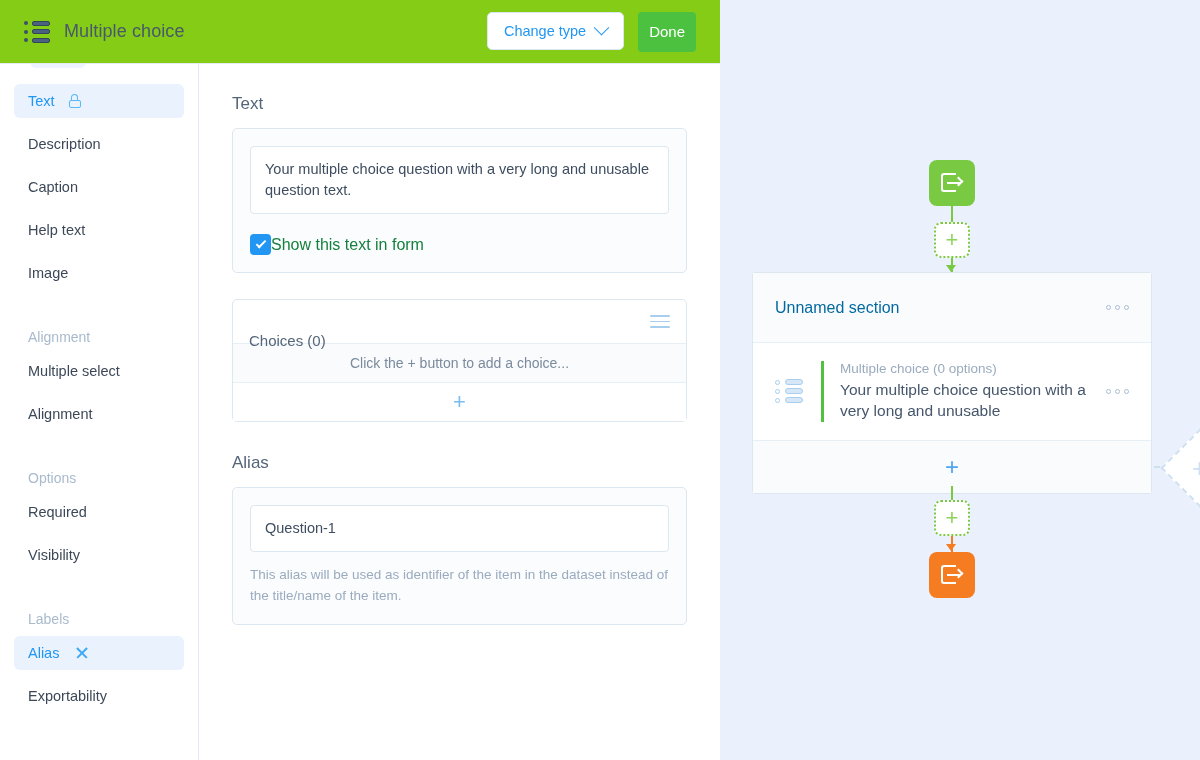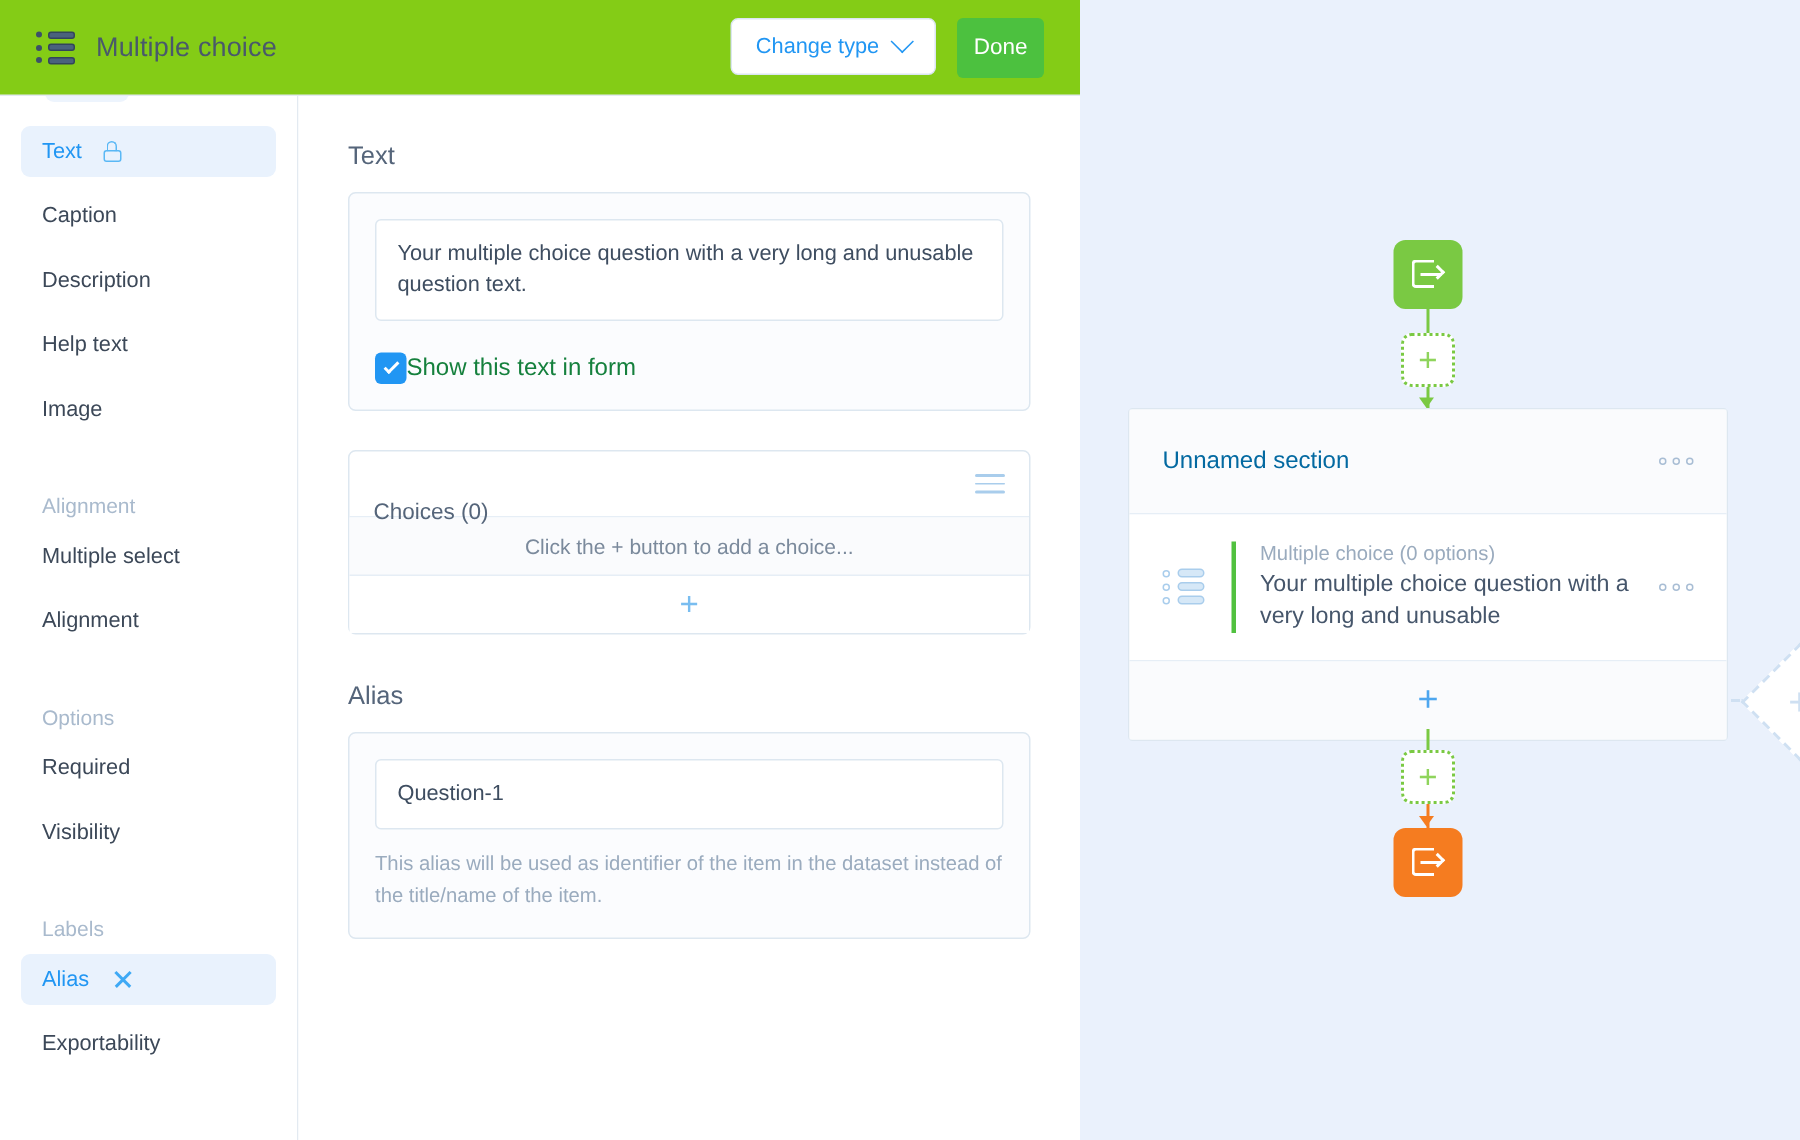--- a/index.html
+++ b/index.html
@@ -240,24 +240,24 @@
 
     <div class="sidebar">
       <div class="side-item active">
         <span class="lbl">Text</span>
         <span class="lock-icon">
             <span class="shackle"></span>
             <span class="body"></span>
           </span>
       </div>
       <div class="side-item gap">
+        <span class="lbl">Description</span>
+      </div>
+      <div class="side-item gap">
         <span class="lbl">Caption</span>
-      </div>
-      <div class="side-item gap">
-        <span class="lbl">Description</span>
       </div>
       <div class="side-item gap">
         <span class="lbl">Help text</span>
       </div>
       <div class="side-item gap">
         <span class="lbl">Image</span>
       </div>
 
       <div class="side-group">Alignment</div>
       <div class="side-item">

